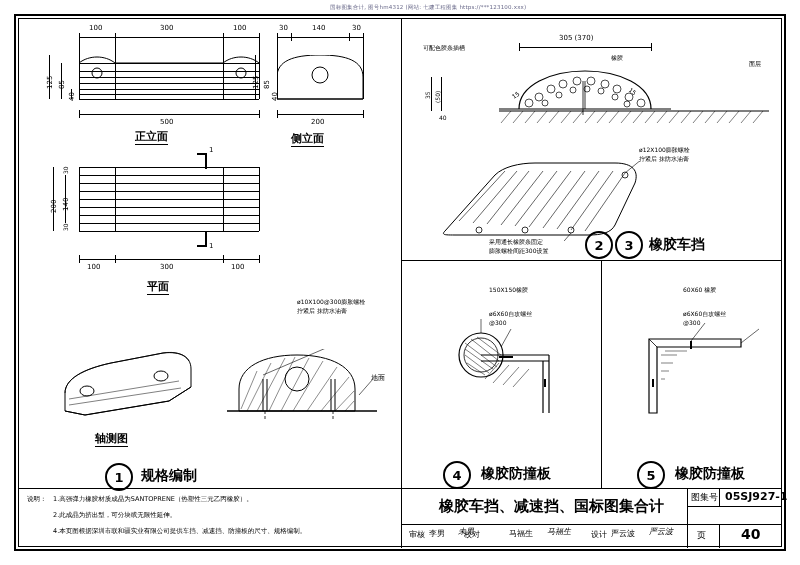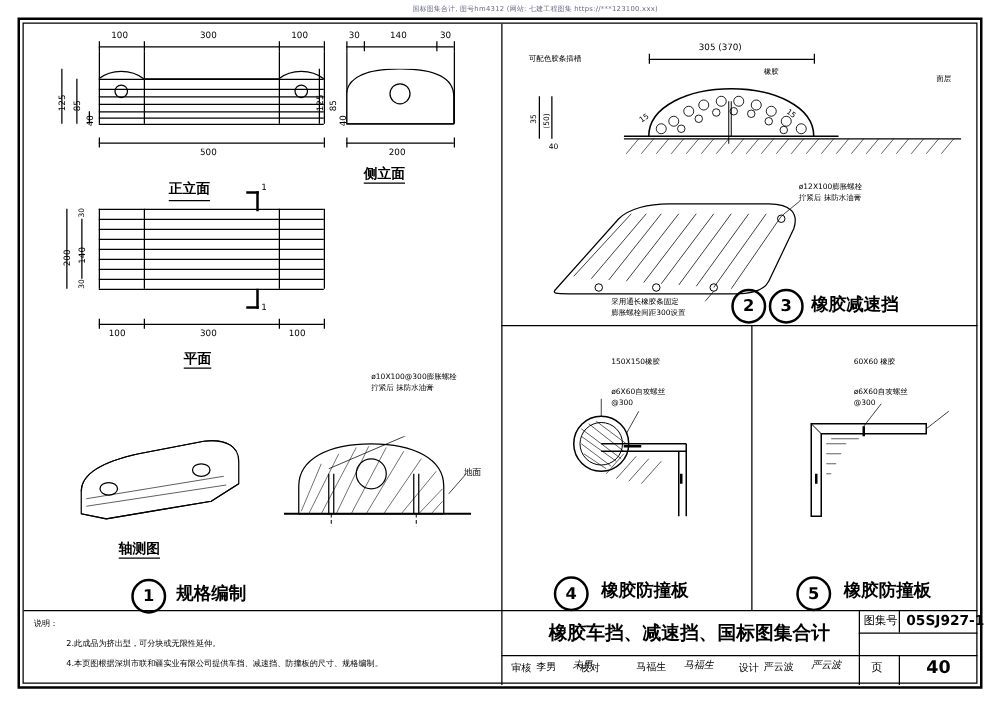--- a/index.html
+++ b/index.html
@@ -80,21 +80,21 @@
     <div class="vl" style="left:52px;top:70px;height:10px;"></div>
     <div class="lbl-v" style="left:28px;top:70px;">125</div>
     <div class="lbl-v" style="left:40px;top:70px;">85</div>
     <div class="lbl-v" style="left:50px;top:82px;">40</div>
 
     <div class="hl" style="left:60px;top:95px;width:180px;"></div>
     <div class="vl" style="left:60px;top:91px;height:8px;"></div>
     <div class="vl" style="left:240px;top:91px;height:8px;"></div>
     <div class="lbl" style="left:141px;top:100px;">500</div>
 
-    <div class="title-u" style="left:116px;top:128px;font-family:Liberation Mono, monospace;">正立面</div>
+    <div class="title-u" style="left:116px;top:112px;">正立面</div>
 
     <div class="hl" style="left:258px;top:18px;width:86px;"></div>
     <div class="vl" style="left:258px;top:14px;height:8px;"></div>
     <div class="vl" style="left:272px;top:14px;height:8px;"></div>
     <div class="vl" style="left:330px;top:14px;height:8px;"></div>
     <div class="vl" style="left:344px;top:14px;height:8px;"></div>
     <div class="lbl" style="left:260px;top:6px;">30</div>
     <div class="lbl" style="left:293px;top:6px;">140</div>
     <div class="lbl" style="left:333px;top:6px;">30</div>
     <div class="vl" style="left:258px;top:22px;height:58px;"></div>
@@ -291,21 +291,21 @@
       <line x1="186" y1="12" x2="208" y2="-6" stroke="#000" stroke-width="0.6"></line>
       <line x1="132" y1="72" x2="120" y2="86" stroke="#000" stroke-width="0.6"></line>
     </svg>
     <div class="lbl-s" style="left:620px;top:126px;white-space:pre-line;line-height:1.55;">ø12X100膨胀螺栓
 拧紧后 抹防水油膏</div>
     <div class="lbl-s" style="left:470px;top:218px;white-space:pre-line;line-height:1.55;">采用通长橡胶条固定
 膨胀螺栓间距300设置</div>
 
     <div class="circnum" style="left:566px;top:212px;">2</div>
     <div class="circnum" style="left:596px;top:212px;">3</div>
-    <div class="bigtitle" style="left:630px;top:218px;">橡胶减速挡</div>
+    <div class="bigtitle" style="left:630px;top:218px;">橡胶车挡</div>
 
     <div class="lbl-s" style="left:470px;top:268px;">150X150橡胶</div>
     <div class="lbl-s" style="left:470px;top:290px;white-space:pre-line;line-height:1.55;">ø6X60自攻螺丝
 @300</div>
     <svg style="position:absolute;left:420px;top:300px;" width="150" height="100">
       <circle cx="42" cy="36" r="22" fill="none" stroke="#000" stroke-width="1.2"></circle>
       <circle cx="42" cy="36" r="17" fill="none" stroke="#000" stroke-width="0.8"></circle>
       <g stroke="#000" stroke-width="0.5">
         <line x1="26" y1="24" x2="58" y2="48"></line>
           <line x1="26" y1="30" x2="54" y2="50"></line>
@@ -347,20 +347,21 @@
       </g>
       <line x1="60" y1="22" x2="60" y2="30" stroke="#000" stroke-width="2"></line>
       <line x1="22" y1="60" x2="22" y2="68" stroke="#000" stroke-width="2"></line>
       <line x1="110" y1="24" x2="128" y2="10" stroke="#000" stroke-width="0.6"></line>
       <line x1="60" y1="22" x2="74" y2="4" stroke="#000" stroke-width="0.6"></line>
     </svg>
     <div class="circnum" style="left:618px;top:442px;">5</div>
     <div class="bigtitle" style="left:656px;top:447px;">橡胶防撞板</div>
 
     <div class="note" style="left:8px;top:475px;">说明：</div>
+    <div class="note" style="left:34px;top:475px;">1.高强弹力橡胶材质成品为SANTOPRENE（热塑性三元乙丙橡胶）。</div>
     <div class="note" style="left:34px;top:491px;">2.此成品为挤出型，可分块或无限性延伸。</div>
     <div class="note" style="left:34px;top:507px;">4.本页图根据深圳市联和疆实业有限公司提供车挡、减速挡、防撞板的尺寸、规格编制。</div>
 
     <div class="hl" style="left:382px;top:505px;width:381px;"></div>
     <div class="vl" style="left:668px;top:469px;height:60px;"></div>
     <div class="hl" style="left:668px;top:487px;width:95px;"></div>
     <div class="vl" style="left:700px;top:469px;height:18px;"></div>
     <div class="vl" style="left:700px;top:505px;height:24px;"></div>
 
     <div class="bigtitle" style="left:420px;top:480px;font-size:15px;">橡胶车挡、减速挡、国标图集合计</div>

